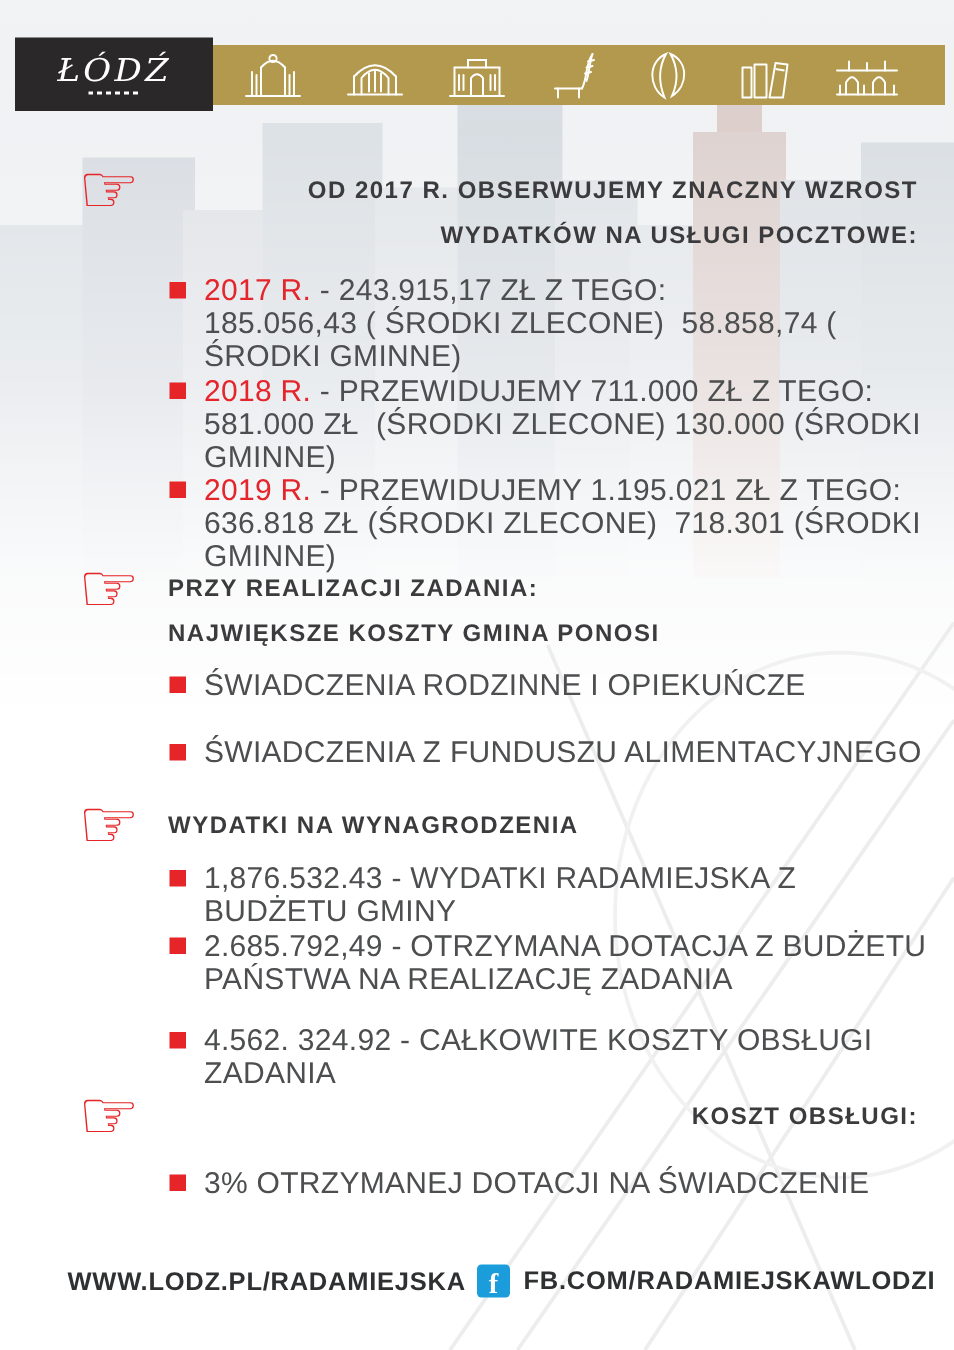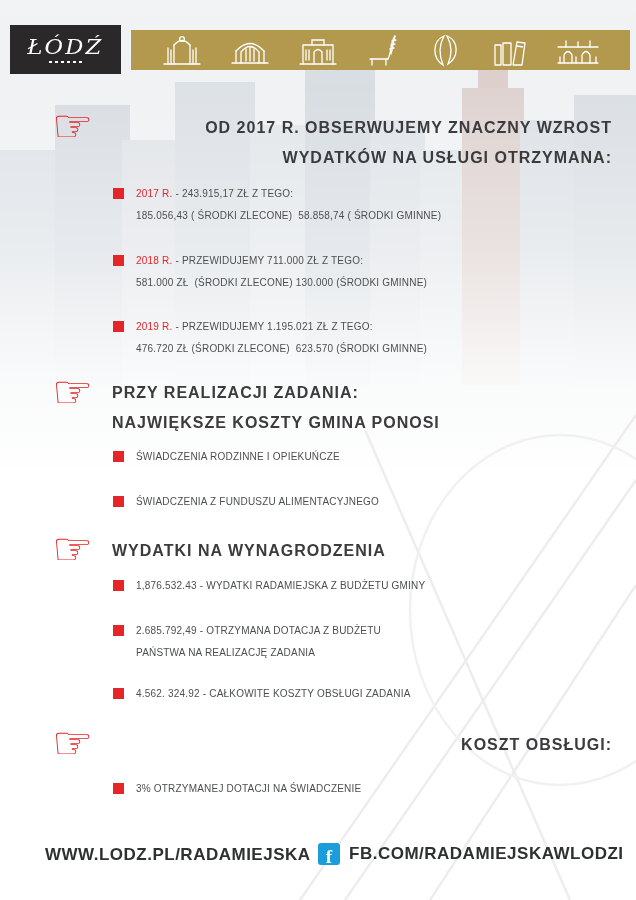--- a/index.html
+++ b/index.html
@@ -1,40 +1,40 @@
 <!DOCTYPE html>
 <html><head>
 <meta charset="utf-8">
 <style>
   html,body{margin:0;padding:0;}
   body{font-family:"Liberation Sans", sans-serif; background:#ffffff;}
   .page{position:relative; width:636px; height:900px; overflow:hidden; background:#fdfdfd;}
   .bg{position:absolute; left:0; top:0; width:636px; height:900px; z-index:0;}
 
   
-  .logo-box{position:absolute; left:10px; top:25px; width:111px; height:49px;
+  .logo-box{position:absolute; left:10px; top:25px; width:132px; height:49px;
     background:#2b2829; z-index:3; display:flex; flex-direction:column;
     align-items:center; justify-content:center;}
   .logo-text{color:#ffffff; font-family:"DejaVu Serif", serif; font-style:italic;
     font-size:21px; letter-spacing:2px; line-height:1; transform:scaleX(1.08);}
   .logo-sub{margin-top:3px; width:34px; height:2px;
     background:repeating-linear-gradient(90deg,#fff 0 3px,transparent 3px 6px);}
   .gold-bar{position:absolute; left:131px; top:30px; width:499px; height:40px;
     background:#b3994e; z-index:2; display:flex; align-items:center;
     justify-content:space-evenly; padding:0 6px; box-sizing:border-box;}
   .gold-bar svg{display:block;}
 
   
   .hand{position:absolute; z-index:2; color:#e52528; font-size:46px; line-height:40px;
     font-family:"DejaVu Sans", sans-serif;}
   .sec-title{position:absolute; left:112px; z-index:2; color:#3b3b3d; font-weight:bold;
     font-size:16px; letter-spacing:1px; line-height:30px; width:500px;}
   .bullet{position:absolute; left:113px; z-index:2; display:flex; gap:12px; width:505px;}
   .sq{width:11px; height:11px; background:#e52528; margin-top:5px; flex:none;}
-  .btxt{color:#4d4e50; font-size:10px; line-height:22px; letter-spacing:0.2px;}
+  .btxt{color:#4d4e50; font-size:20px; line-height:22px; letter-spacing:0.2px;}
   .btxt .year{color:#e5252c;}
   .pre{white-space:pre-wrap;}
 
   
   .footer-left{position:absolute; left:45px; top:845px; z-index:2; color:#2f3032;
     font-weight:bold; font-size:17px; letter-spacing:0.5px;}
   .footer-right{position:absolute; left:318px; top:843px; z-index:2; display:flex;
     align-items:center; gap:9px;}
   .fb-icon{width:22px; height:22px; background:#1b9ddb; border-radius:3px; color:#fff;
     font-weight:bold; font-size:19px; display:flex; align-items:flex-end;
@@ -150,21 +150,21 @@
         <path d="M36 14 V8"></path>
       <path d="M22 30 V24"></path>
         <path d="M42 30 V24"></path>
         <path d="M6 30 V24"></path>
     </svg>
   </div>
 
   <span class="hand" style="left:52px; top:106px;">☞</span>
   <div class="sec-title" style="top:113px;text-align:right;">
     <div>OD 2017 R. OBSERWUJEMY ZNACZNY WZROST</div>
-    <div>WYDATKÓW NA USŁUGI OTRZYMANA:</div>
+    <div>WYDATKÓW NA USŁUGI POCZTOWE:</div>
   </div>
 
   <div class="bullet" style="top:183px;">
     <span class="sq"></span>
     <div class="btxt">
       <div class="pre"><span class="year">2017 R.</span><span> - 243.915,17 ZŁ Z TEGO:</span></div>
       <div class="pre">185.056,43 ( ŚRODKI ZLECONE)  58.858,74 ( ŚRODKI GMINNE)</div>
     </div>
   </div>
 
@@ -173,21 +173,21 @@
     <div class="btxt">
       <div class="pre"><span class="year">2018 R.</span><span> - PRZEWIDUJEMY 711.000 ZŁ Z TEGO:</span></div>
       <div class="pre">581.000 ZŁ  (ŚRODKI ZLECONE) 130.000 (ŚRODKI GMINNE)</div>
     </div>
   </div>
 
   <div class="bullet" style="top:316px;">
     <span class="sq"></span>
     <div class="btxt">
       <div class="pre"><span class="year">2019 R.</span><span> - PRZEWIDUJEMY 1.195.021 ZŁ Z TEGO:</span></div>
-      <div class="pre">476.720 ZŁ (ŚRODKI ZLECONE)  623.570 (ŚRODKI GMINNE)</div>
+      <div class="pre">636.818 ZŁ (ŚRODKI ZLECONE)  718.301 (ŚRODKI GMINNE)</div>
     </div>
   </div>
 
   <span class="hand" style="left:52px; top:372px;">☞</span>
   <div class="sec-title" style="top:378px;">
     <div>PRZY REALIZACJI ZADANIA:</div>
     <div>NAJWIĘKSZE KOSZTY GMINA PONOSI</div>
   </div>
 
   <div class="bullet" style="top:491px;">

